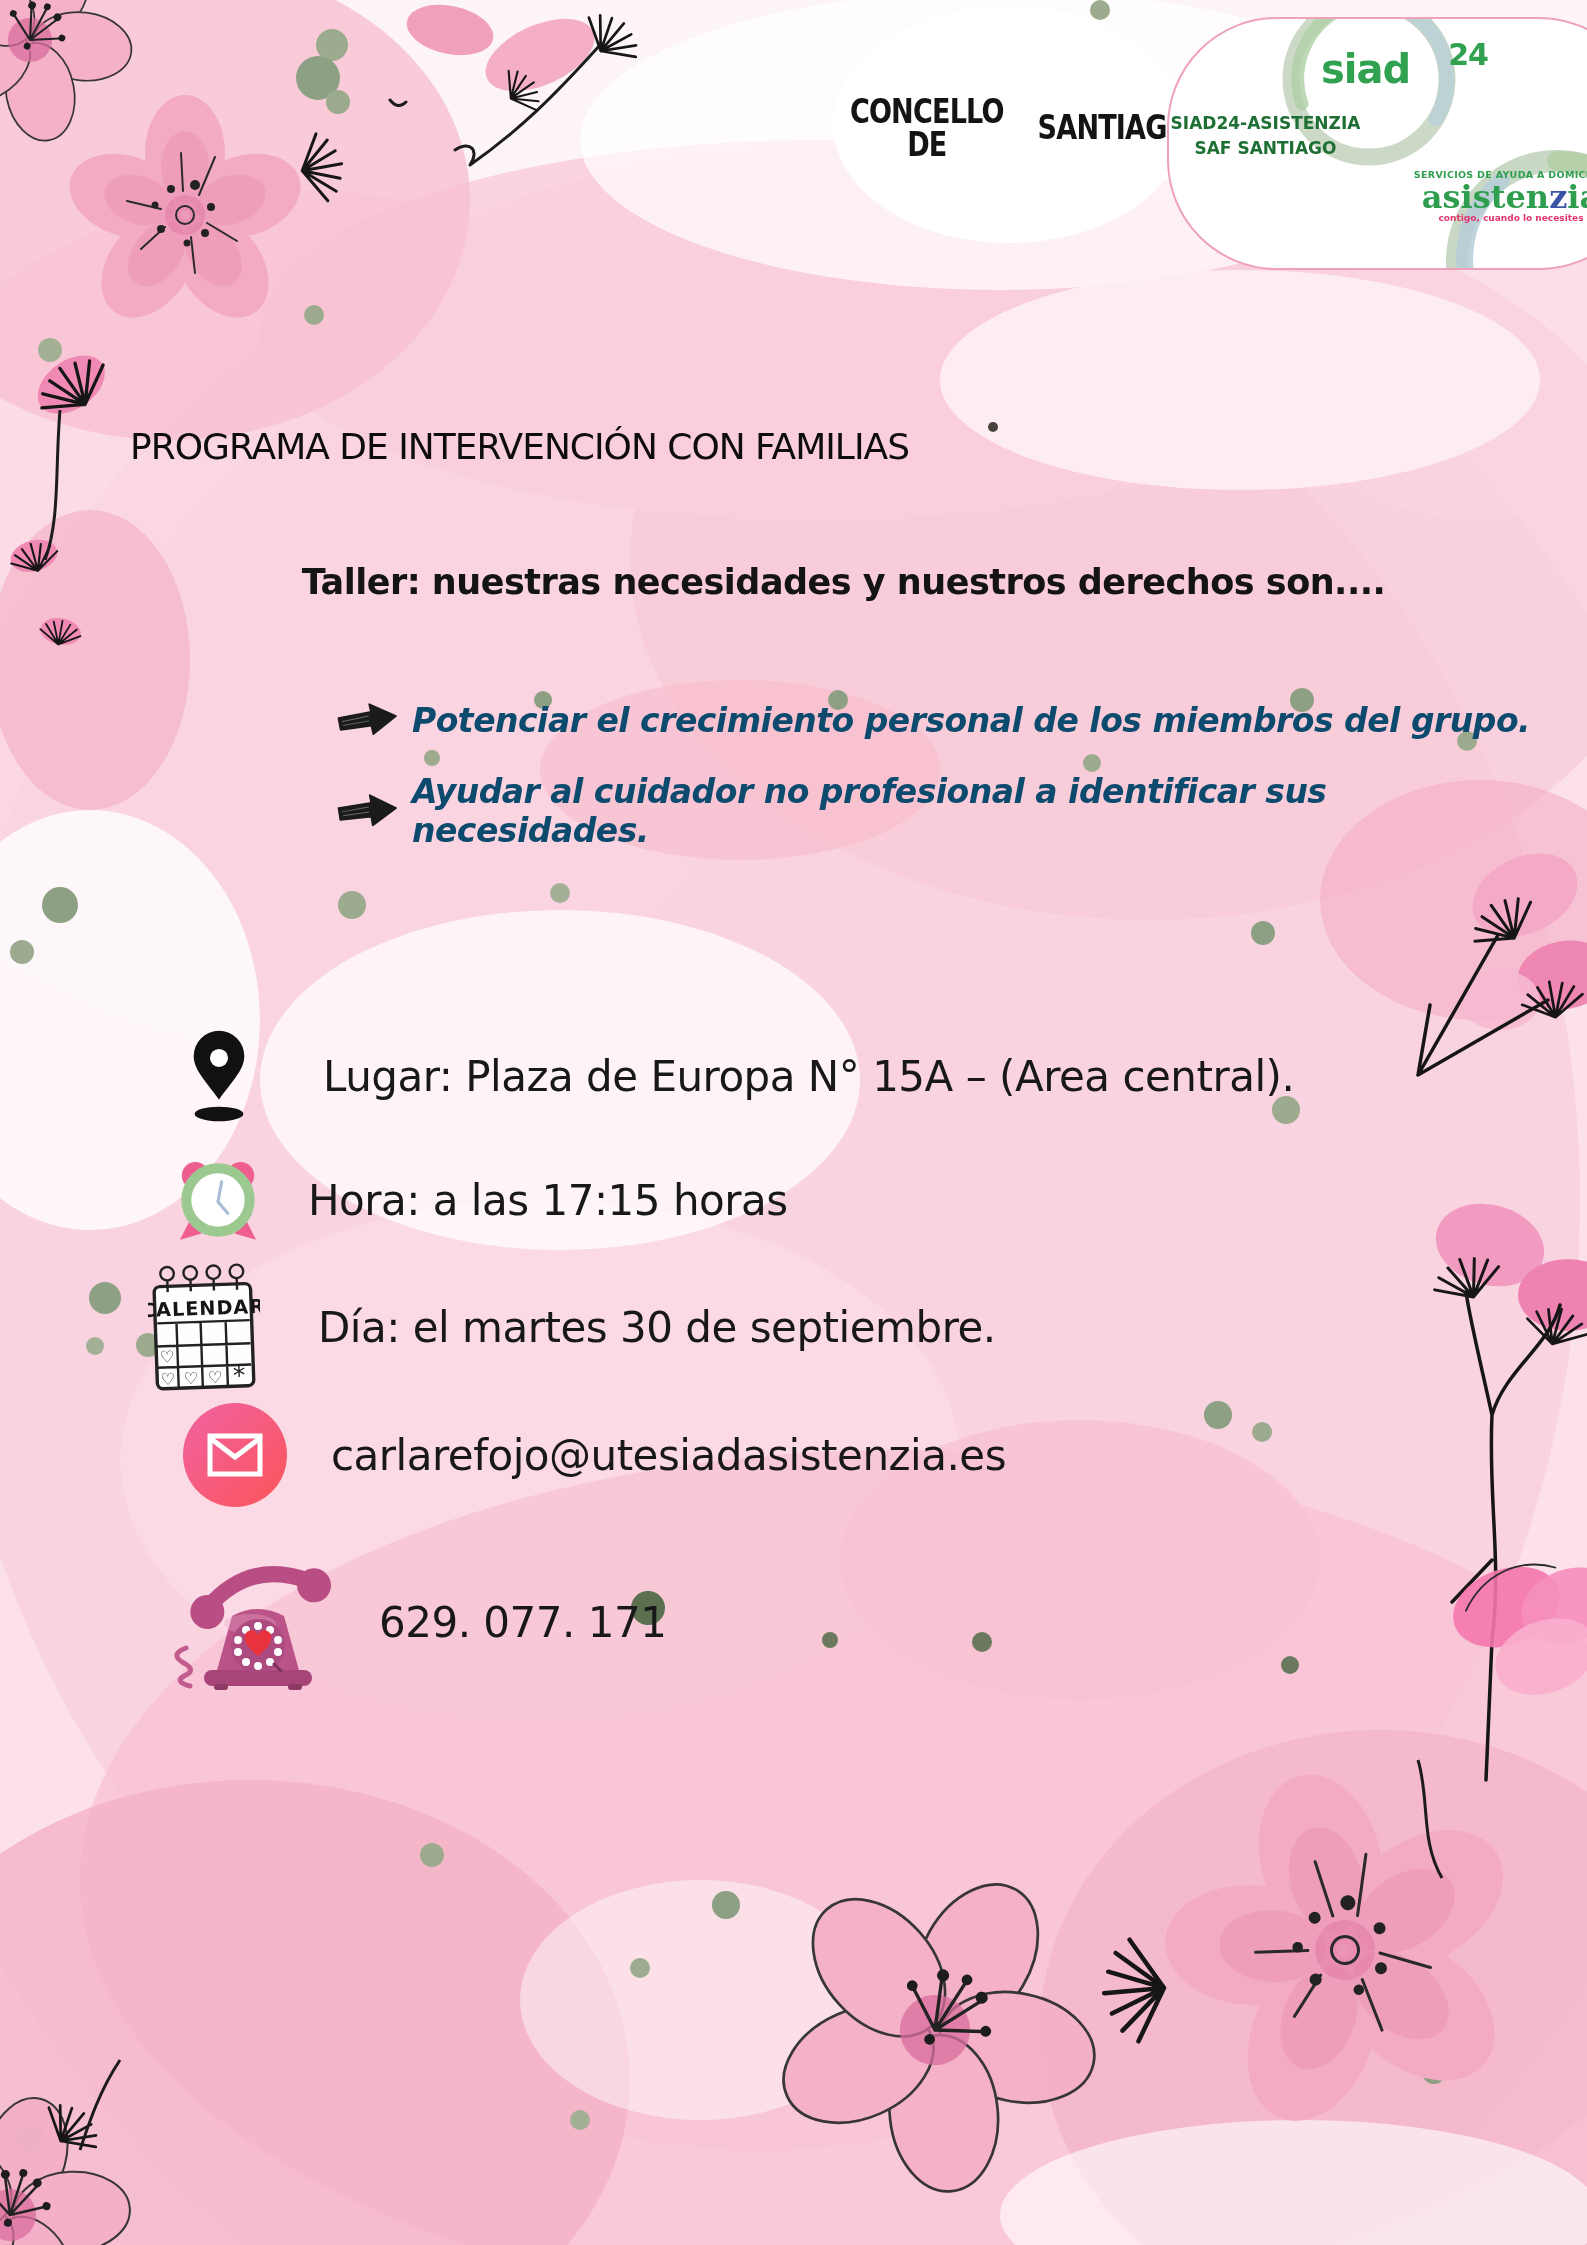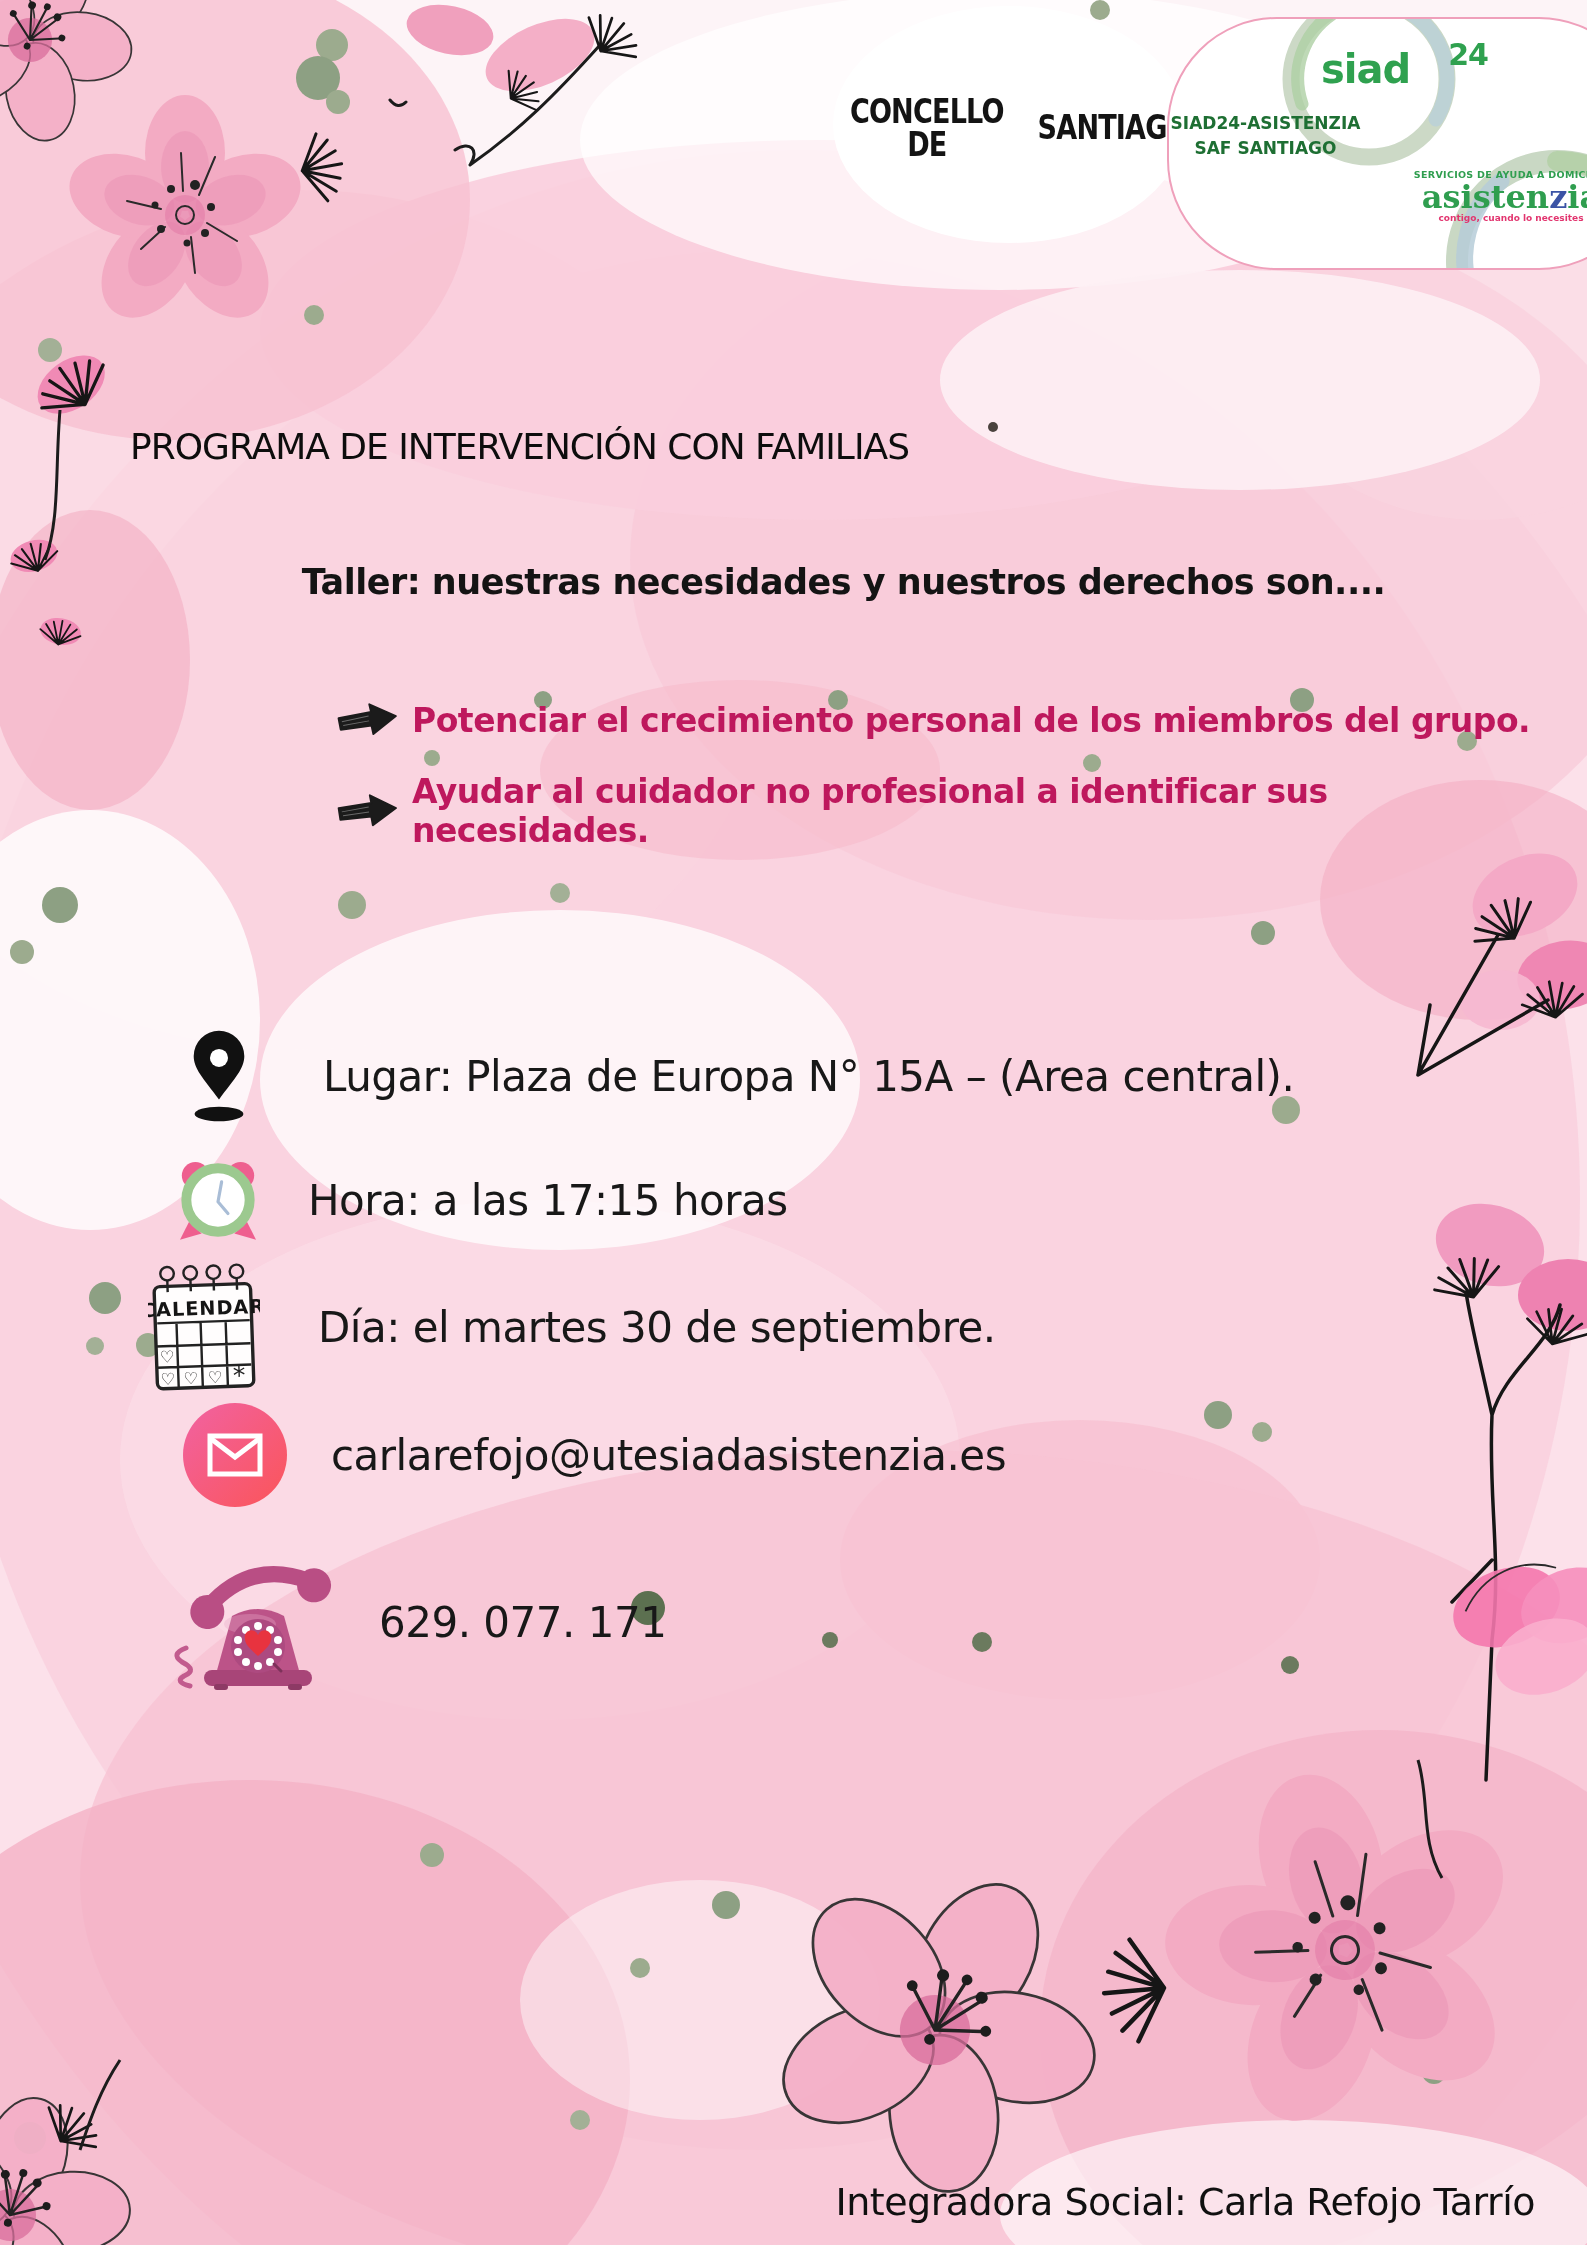--- a/index.html
+++ b/index.html
@@ -30,21 +30,21 @@
 
   
   .title{position:absolute;left:130px;right:30px;top:426px;text-align:left;font-size:36px;
          font-weight:normal;letter-spacing:-1px;color:#0d0d0d;}
   .subtitle{position:absolute;left:130px;right:30px;top:534px;text-align:center;font-size:35px;
             font-weight:bold;letter-spacing:-.5px;color:#141414;margin-top:28px;}
 
   
   .objectives{position:absolute;left:336px;top:698px;right:20px;}
   .objective{display:flex;align-items:center;gap:12px;margin-bottom:30px;font-size:33px;
-             font-weight:bold;color:#be185d;letter-spacing:-.5px;}
+             font-weight:bold;font-style:italic;color:#0c4a6e;letter-spacing:-.5px;}
   .objective .arrow{flex:0 0 auto;}
 
   
   .row{position:absolute;display:flex;align-items:center;}
   .row-text{font-size:42px;color:#181818;letter-spacing:-.5px;white-space:nowrap;}
   .row-place{left:190px;top:1020px;height:112px;gap:75px;}
   .row-time{left:180px;top:1145px;height:110px;gap:52px;}
   .row-date{left:148px;top:1257px;height:140px;gap:58px;}
   .row-email{left:183px;top:1400px;height:110px;gap:44px;}
   .row-phone{left:168px;top:1550px;height:144px;gap:31px;}
@@ -421,15 +421,14 @@
           <circle cx="70" cy="100" r="4"></circle>
           <circle cx="70" cy="88" r="4"></circle>
         <circle cx="78" cy="78" r="4"></circle>
       </g>
       <path d="M90,104 c-9,-8 -13,-12 -13,-17 a6.5,6.5 0 0 1 13,-4 a6.5,6.5 0 0 1 13,4 c0,5 -4,9 -13,17 Z" fill="#e8333f"></path>
       <path d="M106,112 L113,119" stroke="#7d325a" stroke-width="3" stroke-linecap="round"></path>
     </svg>
     <span class="row-text">629. 077. 171</span>
   </div>
 
-  <div class="footer">Integradora Social: Carla Refojo Tarrío</div>
 
 </div>
 
 </body></html>

